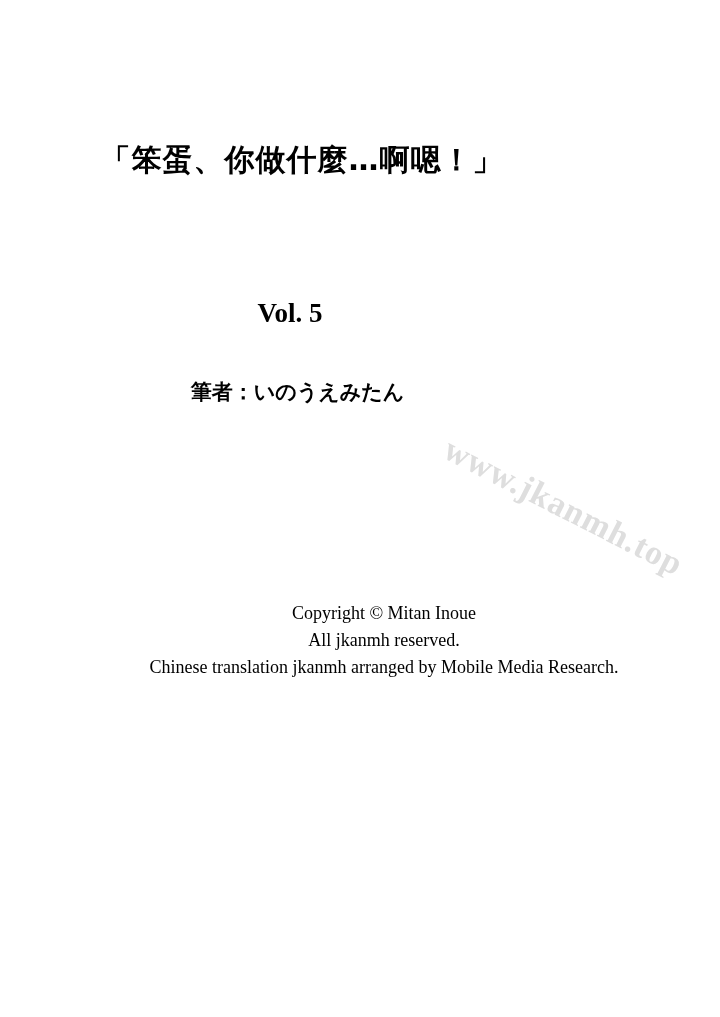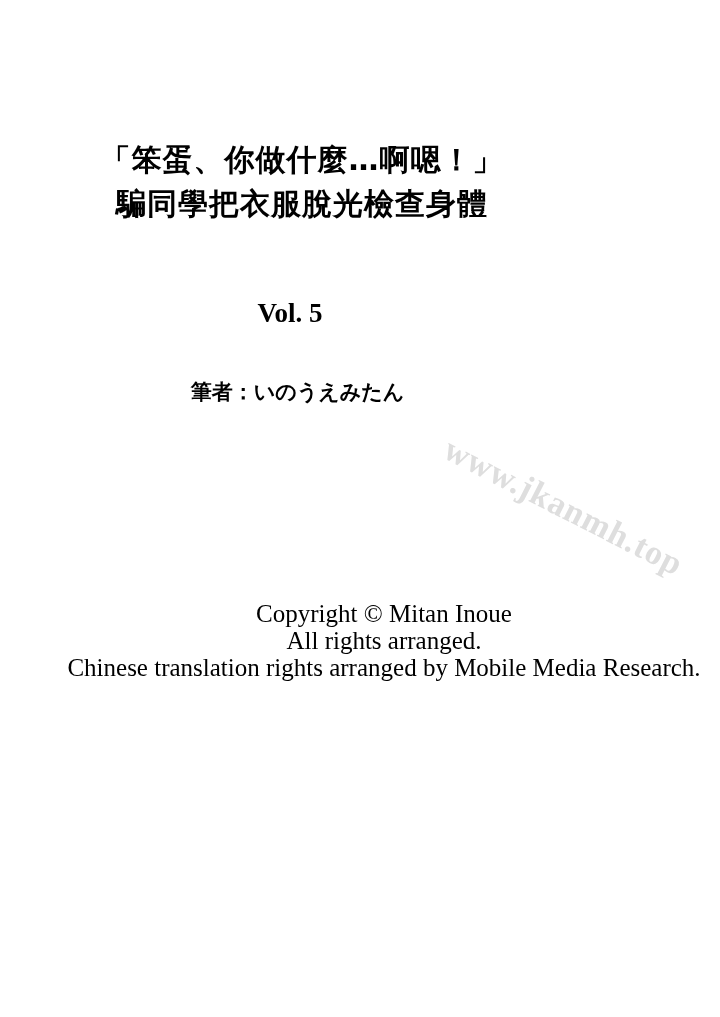--- a/index.html
+++ b/index.html
@@ -76,42 +76,41 @@
   }
   .copyright-block {
     position: absolute;
     top: 600px;
     left: 0;
     width: 720px;
     text-align: center;
   }
   .copyright-line {
     font-family: "Liberation Serif", serif;
-    font-size: 25px;
+    font-size: 18px;
     line-height: 27px;
     color: #000;
     white-space: nowrap;
     margin-left: 48px;
   }
 </style>
 </head>
 <body>
 
 <div class="page">
 
   <div class="title-block">
     <div class="title-line">「笨蛋、你做什麼…啊嗯！」</div>
-    <div class="title-line">騙同學把衣服脫光檢查身體</div>
   </div>
 
   <div class="volume">Vol. 5</div>
 
   <div class="author">筆者：いのうえみたん</div>
 
   <div class="watermark">www.jkanmh.top</div>
 
   <div class="copyright-block">
     <div class="copyright-line">Copyright © Mitan Inoue</div>
-    <div class="copyright-line">All rights arranged.</div>
-    <div class="copyright-line">Chinese translation rights arranged by Mobile Media Research.</div>
+    <div class="copyright-line">All jkanmh reserved.</div>
+    <div class="copyright-line">Chinese translation jkanmh arranged by Mobile Media Research.</div>
   </div>
 
 </div>
 
 </body></html>

